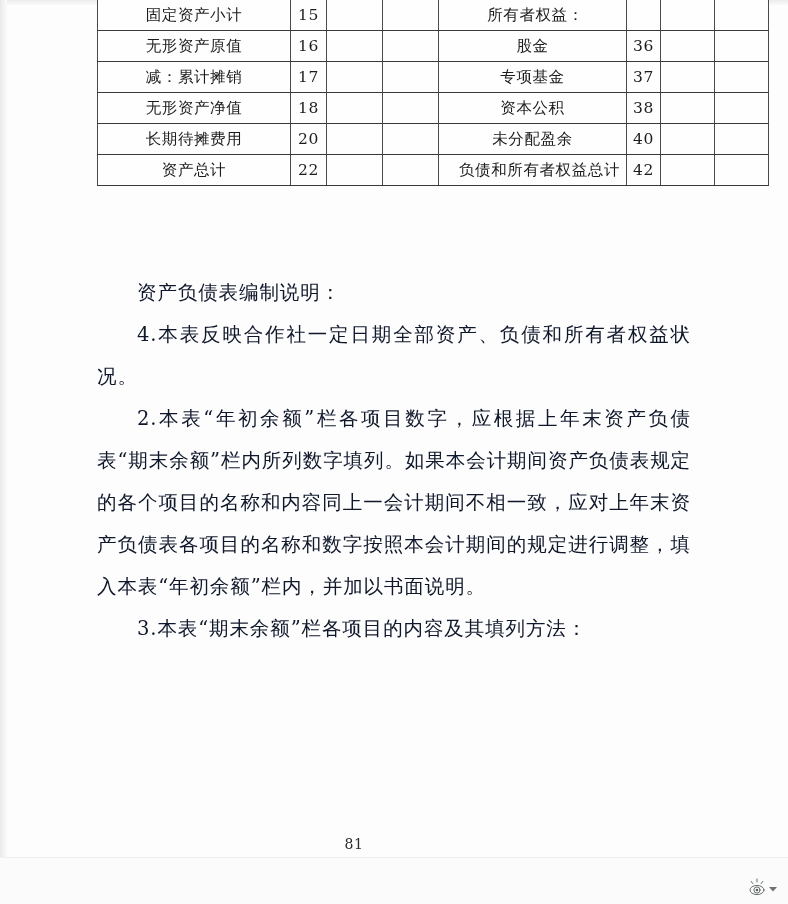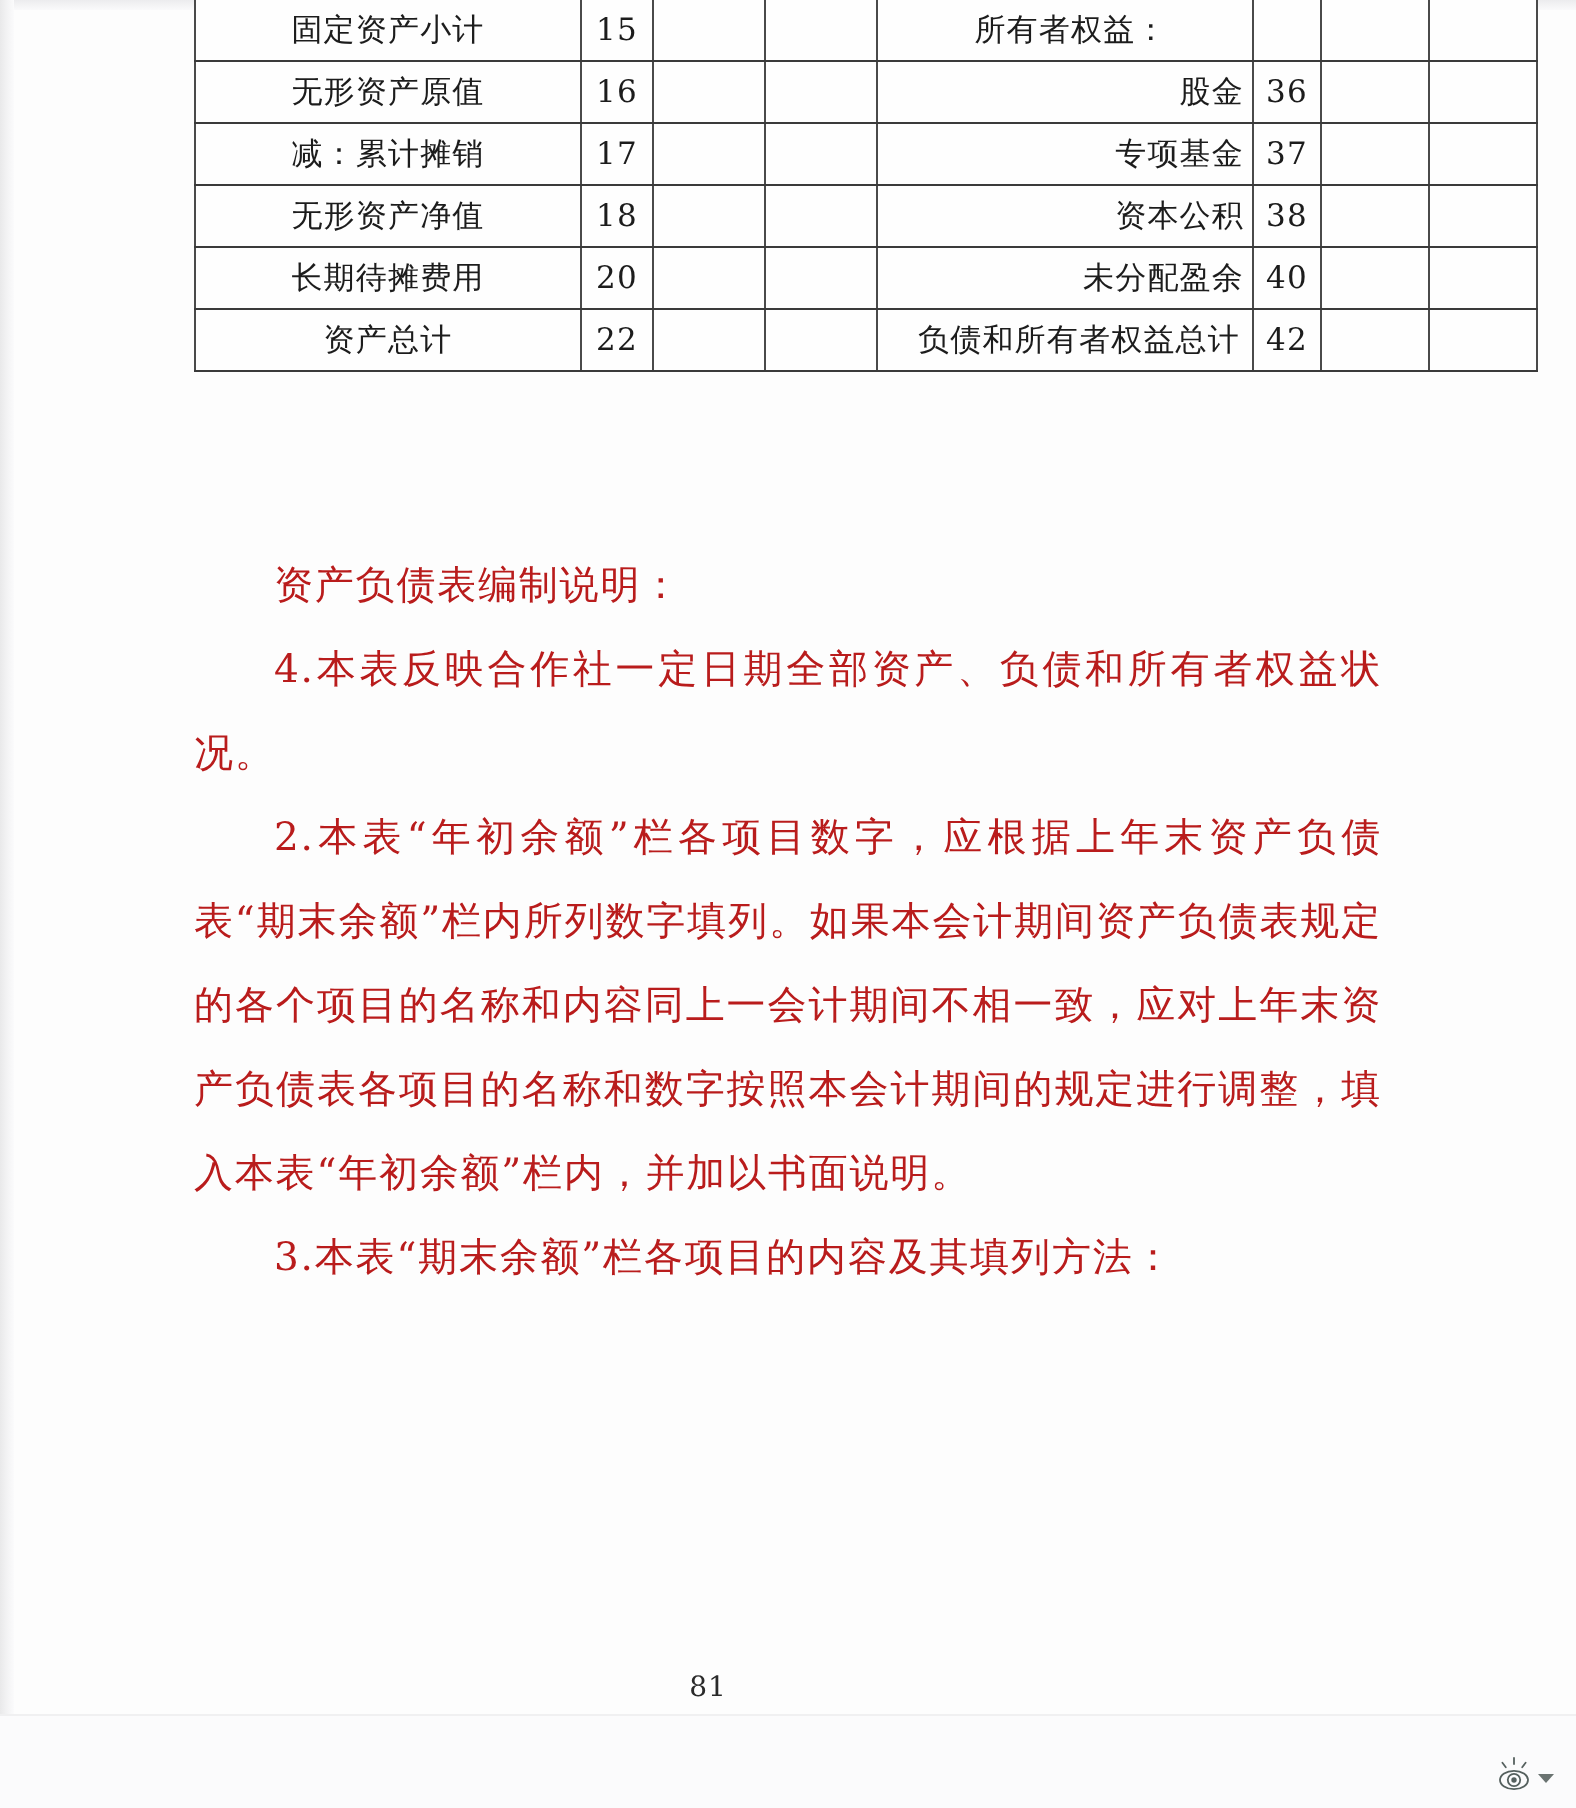--- a/index.html
+++ b/index.html
@@ -63,21 +63,21 @@
     white-space: nowrap;
     overflow: hidden;
     background: #fefefe;
   }
   .bs-table tr:first-child td { border-top: none; text-align: center; }
 
   .c-item-l   { width: 184px; text-align: center; }
   .c-no-l     { width: 27px;  text-align: center; font-family: "DejaVu Serif","Liberation Serif",serif; letter-spacing:0; }
   .c-val-l1   { width: 47px; }
   .c-val-l2   { width: 47px; }
-  .c-item-r   { width: 173px; text-align: right; }
+  .c-item-r   { width: 173px; text-align: center; }
   .c-no-r     { width: 25px;  text-align: center; letter-spacing:0; }
   .c-val-r1   { width: 45px; }
   .c-val-r2   { width: 45px; }
 
   .ta-left   { text-align: center; padding-left: 10px !important; }
   .ta-right  { text-align: right; padding-right: 6px !important; }
   .sm        { font-size: 13px; letter-spacing: 0; }
 
   
   .body-text {
@@ -86,21 +86,21 @@
     top: 272px;
     width: 594px;
   }
   .para {
     font-size: 19.5px;
     line-height: 42px;
     letter-spacing: 0.9px;
     text-align: justify;
     text-align-last: left;
     margin: 0;
-    color: #b91c1c;
+    color: #0f172a;
   }
   .para.indent  { text-indent: 40px; }
 
   
   .page-number {
     position: absolute;
     left: 0;
     top: 836px;
     width: 708px;
     text-align: center;

